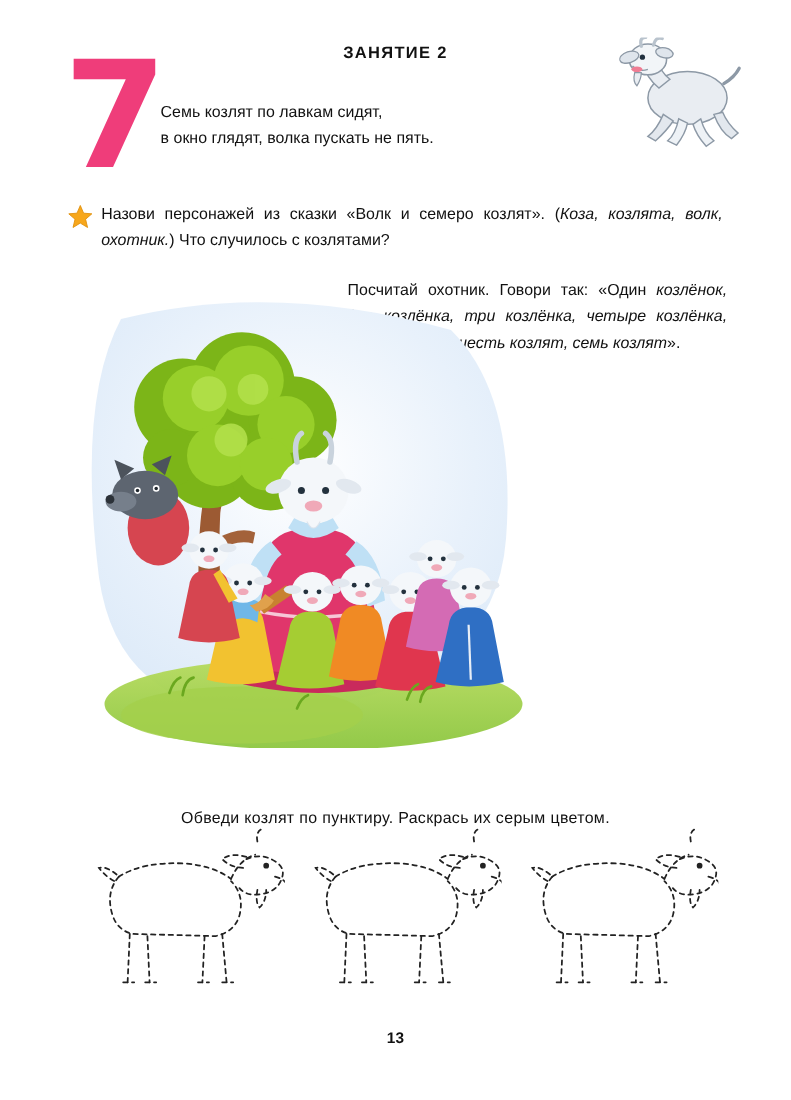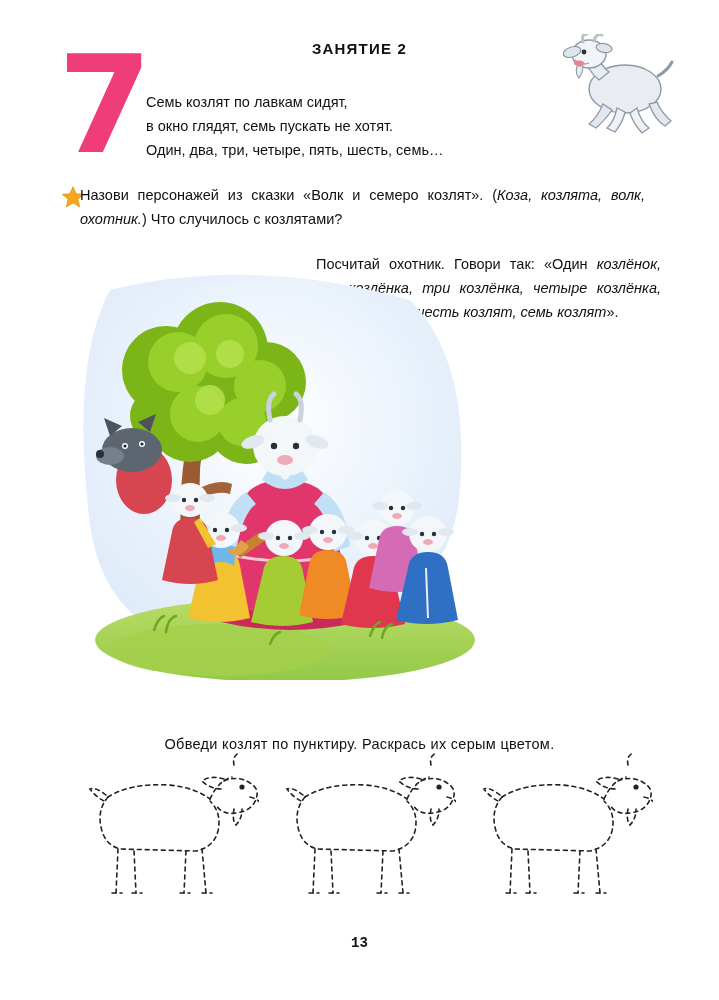--- a/index.html
+++ b/index.html
@@ -74,21 +74,21 @@
   
   .star-icon {
     position: absolute;
     left: 62px;
     top: 186px;
     width: 22px;
     height: 22px;
   }
   .task-text {
     position: absolute;
-    left: 80px;
+    left: 92px;
     top: 183px;
     width: 565px;
     font-size: 14.5px;
     line-height: 24px;
     text-align: justify;
     color: #111;
   }
   .task-text i { font-style: italic; }
 
   
@@ -146,21 +146,20 @@
   
   .page-number {
     position: absolute;
     left: 0;
     top: 935px;
     width: 719px;
     text-align: center;
     font-size: 14px;
     font-weight: bold;
     color: #111;
-    font-family: Liberation Mono, monospace;
   }
 </style>
 </head>
 <body>
 
 <div class="page">
 
   <div class="lesson-title">ЗАНЯТИЕ  2</div>
 
   <div class="numeral">7</div>
@@ -190,22 +189,21 @@
 
       <path d="M12 26 q6 6 14 3" stroke="#8d99a6" stroke-width="1.3" fill="none"></path>
       <ellipse cx="16" cy="29" rx="5" ry="2.6" fill="#ef7d94"></ellipse>
 
       <path d="M14 32 q-2 8 2 12 q4 -6 4 -12 z" fill="#e9edf2" stroke="#8d99a6" stroke-width="1.1"></path>
     </svg>
   </div>
 
   <div class="rhyme">
     <div>Семь  козлят  по  лавкам  сидят,</div>
-    <div>в окно  глядят,  семь  пускать  не  хотят.</div>
-    <div>Один,  два,  три,  четыре,  пять,  шесть,  семь…</div>
+    <div>в окно  глядят,  волка  пускать  не  пять.</div>
   </div>
 
   <div class="star-icon">
     <svg viewBox="0 0 22 22" width="22" height="22">
       <polygon points="11,0.8 14,7.8 21.5,8.4 15.8,13.3 17.6,20.8 11,16.8 4.4,20.8 6.2,13.3 0.5,8.4 8,7.8" fill="#f7a71c" stroke="#e08f0a" stroke-width="0.8"></polygon>
     </svg>
   </div>
 
   <div class="task-text">
     <span>Назови  персонажей  из  сказки  «Волк  и  семеро  козлят».  (</span><i>Коза, козлята,  волк,  охотник.</i><span>)  Что  случилось  с  козлятами?</span>

